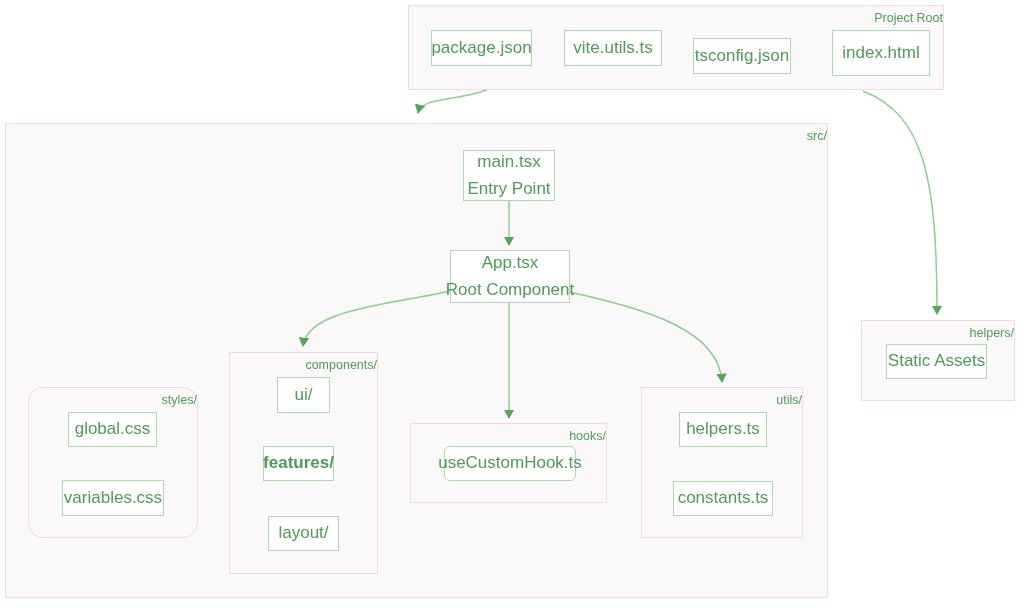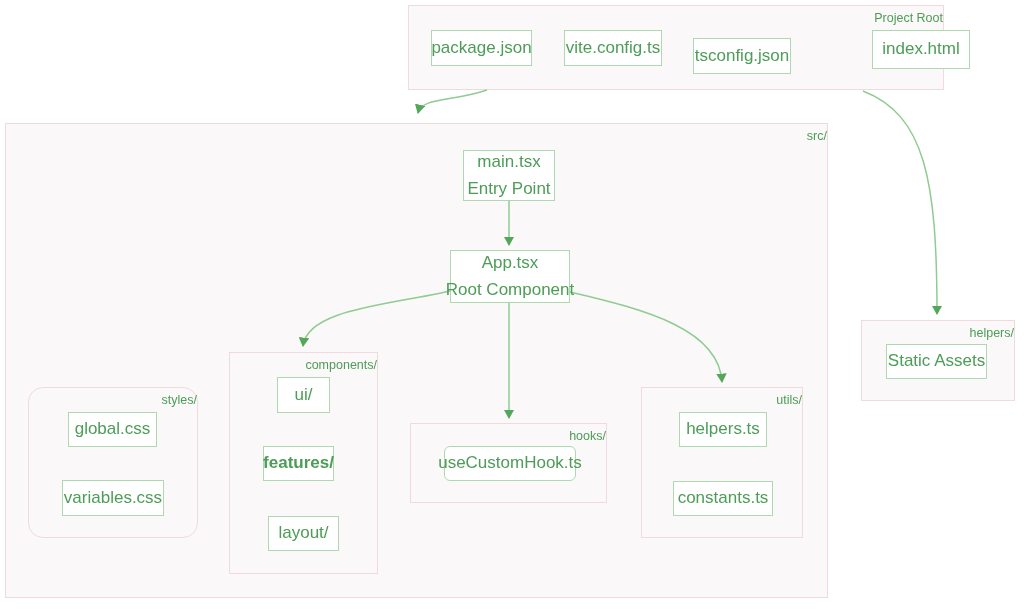--- a/index.html
+++ b/index.html
@@ -74,26 +74,26 @@
     <path class="edge" d="M 509 201 L 509 245" marker-end="url(#arrow)"></path>
     <path class="edge" d="M 450 291 C 390 305, 307 309, 303 346" marker-end="url(#arrow)"></path>
     <path class="edge" d="M 509 303 L 509 418" marker-end="url(#arrow)"></path>
     <path class="edge" d="M 570 292 C 648 310, 719 330, 722 382" marker-end="url(#arrow)"></path>
   </svg>
 
   <div class="node" style="left:431px; top:30px; width:101px; height:36px;">
     <span>package.json</span>
   </div>
   <div class="node" style="left:564px; top:30px; width:98px; height:36px;">
-    <span>vite.config.ts</span>
+    <span>vite.utils.ts</span>
   </div>
   <div class="node" style="left:693px; top:30px; width:98px; height:36px;margin-top:8px;">
     <span>tsconfig.json</span>
   </div>
-  <div class="node" style="left:832px; top:30px; width:98px; height:39px;margin-left:40px;">
+  <div class="node" style="left:832px; top:30px; width:98px; height:46px;">
     <span>index.html</span>
   </div>
 
   <div class="node" style="left:463px; top:150px; width:92px; height:51px;">
     <span>main.tsx</span>
     <span>Entry Point</span>
   </div>
   <div class="node" style="left:450px; top:250px; width:120px; height:53px;">
     <span>App.tsx</span>
     <span>Root Component</span>

